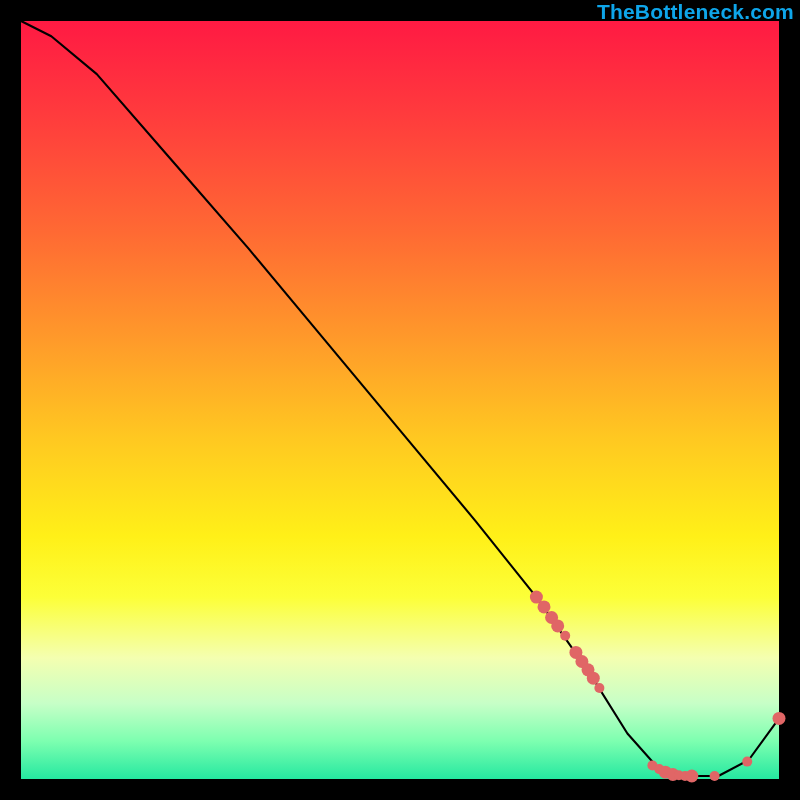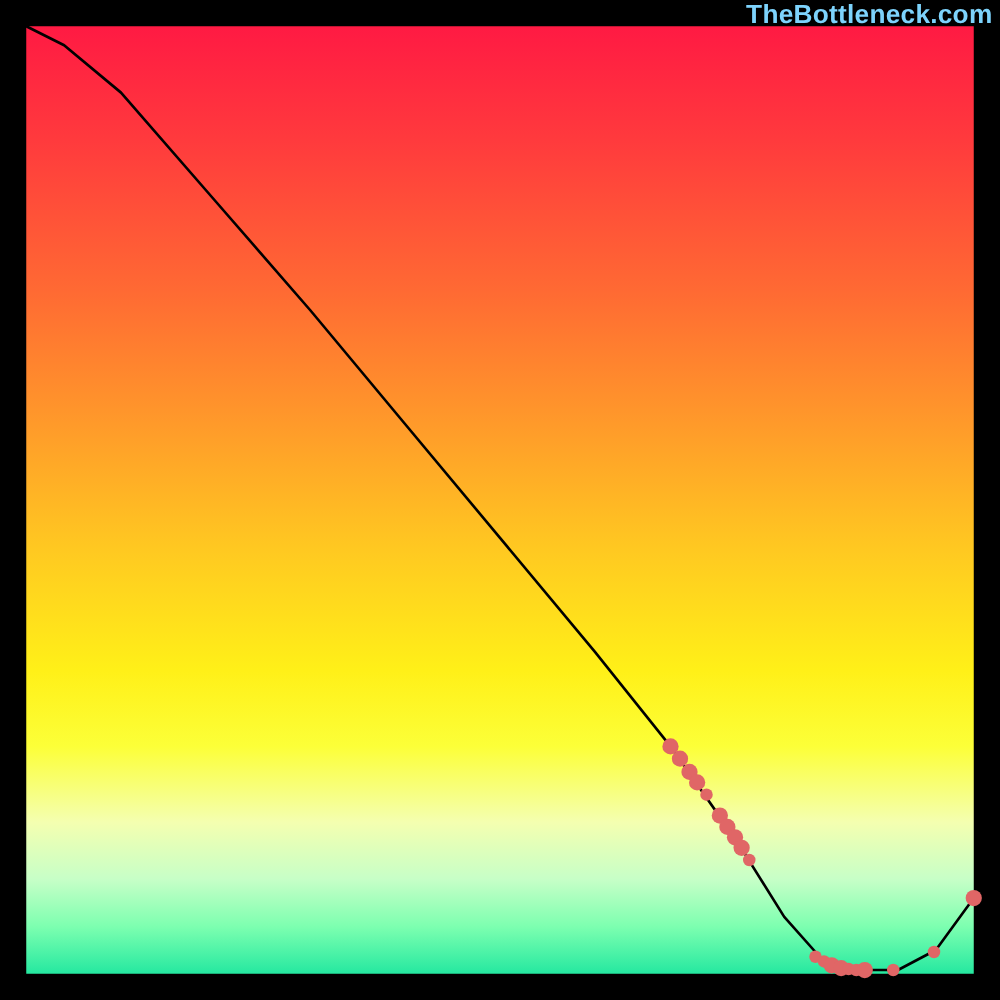--- a/index.html
+++ b/index.html
@@ -43,21 +43,21 @@
     top: 0;
     width: 758px;
     height: 758px;
     overflow: visible;
   }
   .watermark {
     position: absolute;
     top: 0;
     right: 6px;
     font: 600 21px "Segoe UI", Arial, Helvetica, sans-serif;
-    color: #7dd3fc;
+    color: #0ea5e9;
     letter-spacing: 0.2px;
     user-select: none;
   }
 </style>
 </head>
 <body>
 
 <div class="stage">
   <div class="plot">
     <svg class="curve" viewBox="0 0 758 758" preserveAspectRatio="none">

